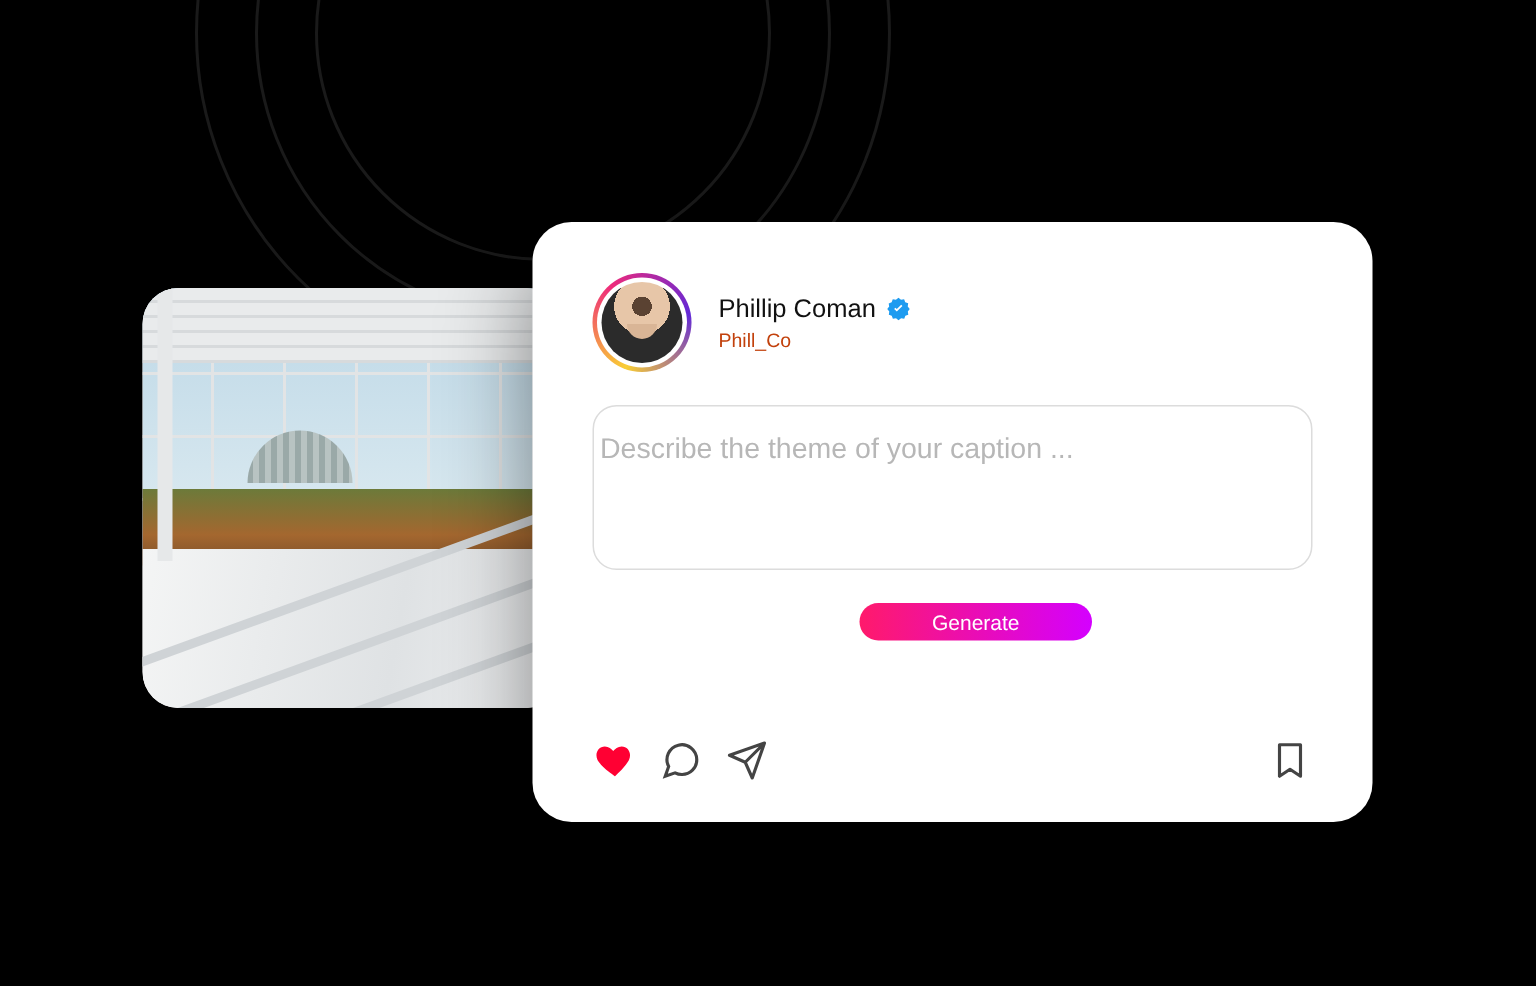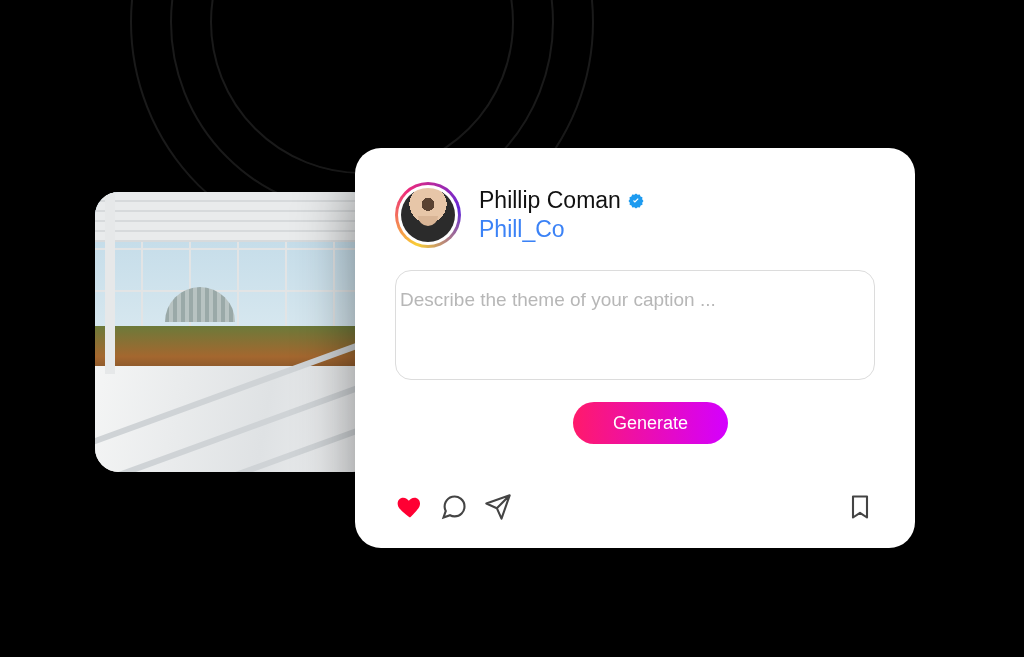--- a/index.html
+++ b/index.html
@@ -30,29 +30,29 @@
   
   .post-card{position:absolute;left:355px;top:148px;width:560px;height:400px;border-radius:26px;background:#fff;box-shadow:0 24px 60px rgba(0,0,0,.45);z-index:3;}
 
   .profile-row{position:absolute;left:40px;top:34px;display:flex;align-items:center;}
   .avatar-ring{width:66px;height:66px;border-radius:50%;padding:3px;background:conic-gradient(from 200deg,#f9ce34,#ee2a7b,#6228d7,#f9ce34);box-sizing:border-box;}
   .avatar-ring .inner{width:100%;height:100%;border-radius:50%;background:#fff;padding:3px;box-sizing:border-box;}
   .avatar{width:100%;height:100%;border-radius:50%;overflow:hidden;position:relative;background:radial-gradient(circle at 50% 30%,#5a4232 0 14%,#e7c6a8 14% 40%,#2b2b2b 40% 100%);}
   .avatar::after{content:"";position:absolute;left:32%;top:52%;width:36%;height:18%;border-bottom-left-radius:40px;border-bottom-right-radius:40px;background:#d9b596;}
 
   .name-block{margin-left:18px;}
-  .display-name{font-size:23px;font-weight:500;color:#111;line-height:1.2;display:flex;align-items:center;}
+  .display-name{font-size:17px;font-weight:500;color:#111;line-height:1.2;display:flex;align-items:center;}
   .verified{width:18px;height:18px;margin-left:6px;}
-  .handle{font-size:23px;color:#3b82f6;margin-top:2px;}
+  .handle{font-size:13px;color:#c2410c;margin-top:2px;}
 
   .caption-box{position:absolute;left:40px;top:122px;width:480px;height:110px;border:1px solid #dcdcdc;border-radius:16px;padding:16px 2px;box-sizing:border-box;}
   .caption-box textarea{width:100%;height:100%;border:none;outline:none;resize:none;font-family:inherit;font-size:19px;color:#333;background:transparent;}
   .caption-box textarea::placeholder{color:#b7b7b7;}
 
-  .generate-btn{position:absolute;left:218px;top:254px;width:155px;height:42px;border:none;border-radius:22px;background:linear-gradient(90deg,#ff1a6b,#d400ff);color:#fff;font-size:18px;font-weight:500;cursor:pointer;}
+  .generate-btn{position:absolute;left:218px;top:254px;width:155px;height:25px;border:none;border-radius:22px;background:linear-gradient(90deg,#ff1a6b,#d400ff);color:#fff;font-size:14px;font-weight:500;cursor:pointer;}
 
   .action-row{position:absolute;left:40px;bottom:26px;right:40px;display:flex;align-items:center;}
   .action-row .spacer{flex:1;}
   .icon-btn{width:30px;height:30px;display:flex;align-items:center;justify-content:center;margin-right:14px;cursor:pointer;}
   .icon-btn:last-child{margin-right:0;}
   .icon-btn svg{width:28px;height:28px;}
 </style>
 </head>
 <body>
 

